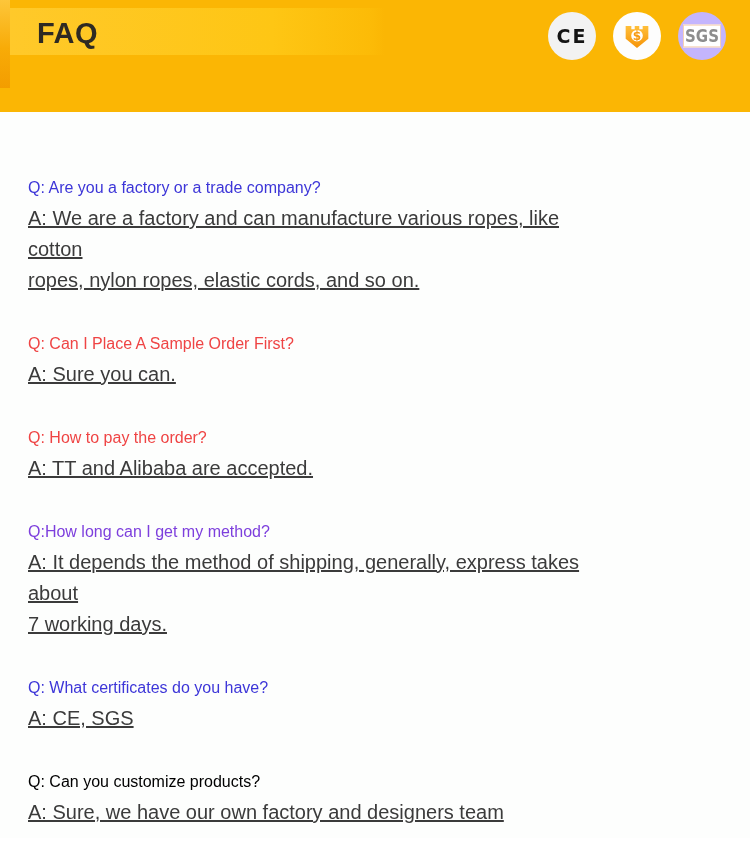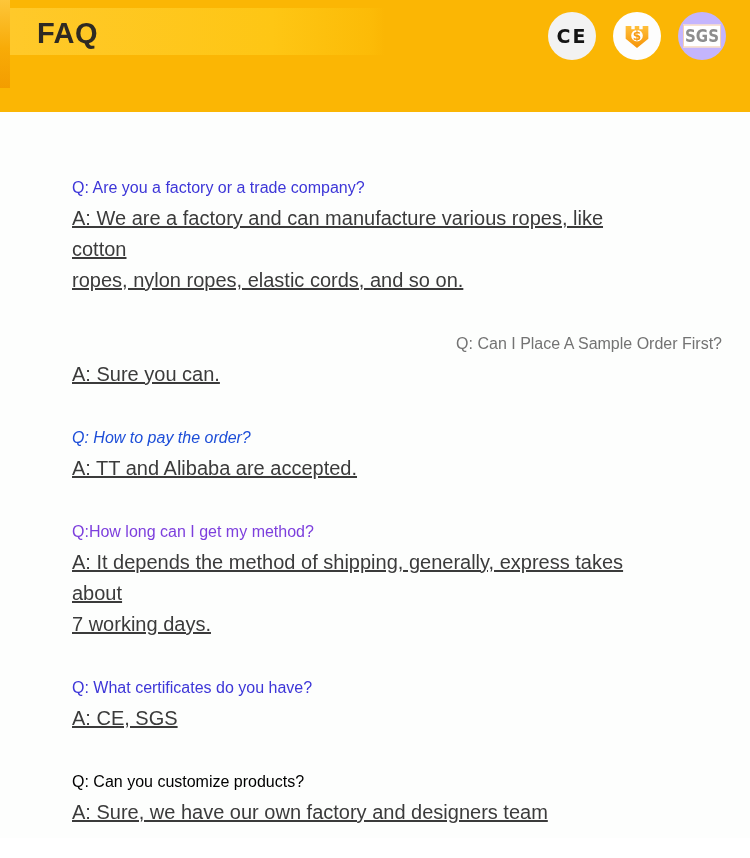--- a/index.html
+++ b/index.html
@@ -86,21 +86,21 @@
   }
 
   
   .content {
     position: relative;
     width: 750px;
     height: 750px;
     background: #fdfefd;
     padding: 60px 28px 0 28px;
   }
-  .qa { margin-bottom: 32px; margin-left: 44px; }
+  .qa { margin-bottom: 32px; }
   .qa .q {
     font-size: 16px;
     line-height: 31px;
     color: #3d36d8;
   }
   .qa .a {
     font-size: 20px;
     line-height: 31px;
     color: #3b3b3b;
     white-space: pre-line;
@@ -147,25 +147,25 @@
   </div>
 </div>
 
 <div class="content">
   <div class="qa">
     <div class="q" style="color: rgb(61, 54, 216);">Q: Are you a factory or a trade company?</div>
     <div class="a">A: We are a factory and can manufacture various ropes, like cotton
 ropes, nylon ropes, elastic cords, and so on.</div>
   </div>
   <div class="qa">
-    <div class="q" style="color: #737373; text-align: right;">Q: Can I Place A Sample Order First?</div>
+    <div class="q" style="color: #ef4444;">Q: Can I Place A Sample Order First?</div>
     <div class="a">A: Sure you can.</div>
   </div>
   <div class="qa">
-    <div class="q" style="color: #1d4ed8; font-style: italic;">Q: How to pay the order?</div>
+    <div class="q" style="color: #ef4444;">Q: How to pay the order?</div>
     <div class="a">A: TT and Alibaba are accepted.</div>
   </div>
   <div class="qa">
     <div class="q" style="color: rgb(125, 63, 221);">Q:How long can I get my method?</div>
     <div class="a">A: It depends the method of shipping, generally, express takes about
 7 working days.</div>
   </div>
   <div class="qa">
     <div class="q" style="color: rgb(61, 54, 216);">Q: What certificates do you have?</div>
     <div class="a">A: CE, SGS</div>

